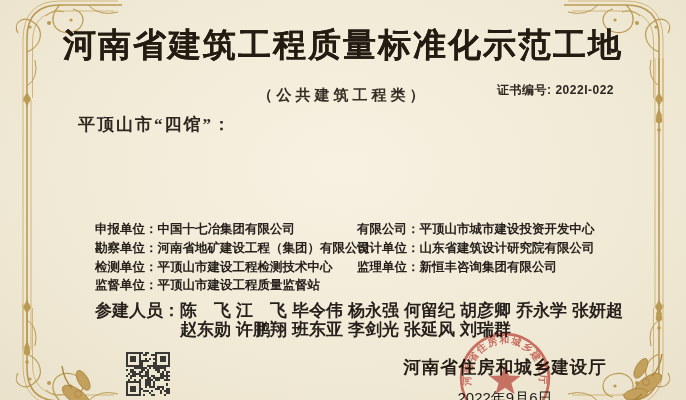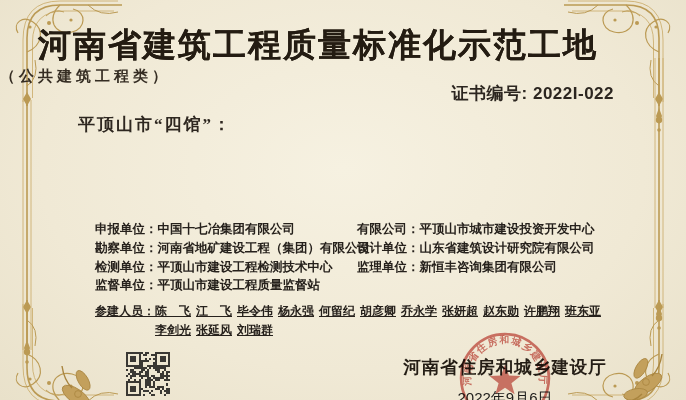--- a/index.html
+++ b/index.html
@@ -4,30 +4,30 @@
 <style>
   * { margin:0; padding:0; box-sizing:border-box; }
   html,body { background:#888; }
   .certificate {
     position:relative; width:686px; height:400px; overflow:hidden;
     background: radial-gradient(ellipse at 50% 42%, #f6f1e1 0%, #f0e9d5 62%, #e9e1ca 100%);
     font-family:"Liberation Serif","DejaVu Serif",serif;
   }
   .frame { position:absolute; inset:0; pointer-events:none; }
   .title{
-    position:absolute; top:23px; left:38px; right:38px; text-align:left;
+    position:absolute; top:23px; left:38px; right:38px; text-align:center;
     font-size:33px; font-weight:bold; letter-spacing:2px; color:#241c12;
     text-shadow:0 0 .4px #241c12;
   }
   .category{
-    position:absolute; top:67px; left:0; width:100%; text-align:left;
+    position:absolute; top:86px; left:0; width:100%; text-align:center;
     font-size:15px; letter-spacing:4px; color:#352d23; font-weight:600;
   }
   .cert-no{
-    position:absolute; top:82px; right:72px; font-size:17px; font-weight:700;
+    position:absolute; top:82px; right:72px; font-size:12px; font-weight:700;
     color:#2c2620; font-family:"Liberation Sans","DejaVu Sans",sans-serif; letter-spacing:.5px;
   }
   .salutation{
     position:absolute; top:113px; left:78px; font-size:17px; color:#2e2720;
     font-weight:600; letter-spacing:2px;
   }
   .body-text{
     position:absolute; top:145px; left:78px; width:554px;
     font-size:22px; font-weight:700; line-height:37px; color:#28211a;
     text-indent:2em; text-align:justify; letter-spacing:1px;
@@ -36,21 +36,21 @@
     position:absolute; top:220px; left:95px; right:36px; display:flex;
     font-family:"Liberation Sans","DejaVu Sans",sans-serif;
     font-size:12.5px; font-weight:600; color:#26211c; line-height:18.8px;
   }
   .units-col.left{ width:262px; flex:none; }
   .units-col.right{ flex:1; }
   .unit-row{ white-space:nowrap; }
   .participants{
     position:absolute; top:302px; left:95px; width:530px; display:flex;
     font-family:"Liberation Sans","DejaVu Sans",sans-serif;
-    font-size:12px; font-weight:600; color:#26211c; line-height:18.5px;text-decoration:underline;
+    font-size:17px; font-weight:600; color:#26211c; line-height:18.5px;
   }
   .participants .label{ flex:none; }
   .names{ display:flex; flex-wrap:wrap; column-gap:5px; width:470px; }
   .names span{ white-space:nowrap; }
   .qr{ position:absolute; left:126px; top:352px; width:44px; height:44px; opacity:.92; }
   .issuer{
     position:absolute; left:388px; top:355px; width:234px; text-align:center;
     font-size:17.5px; font-weight:700; color:#241d15; letter-spacing:1px;
   }
   .date{

